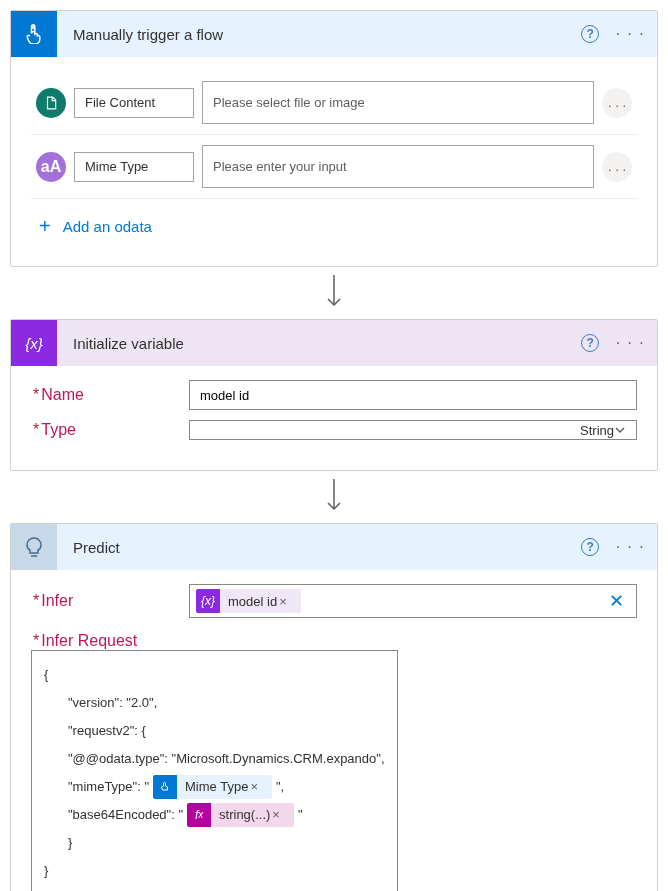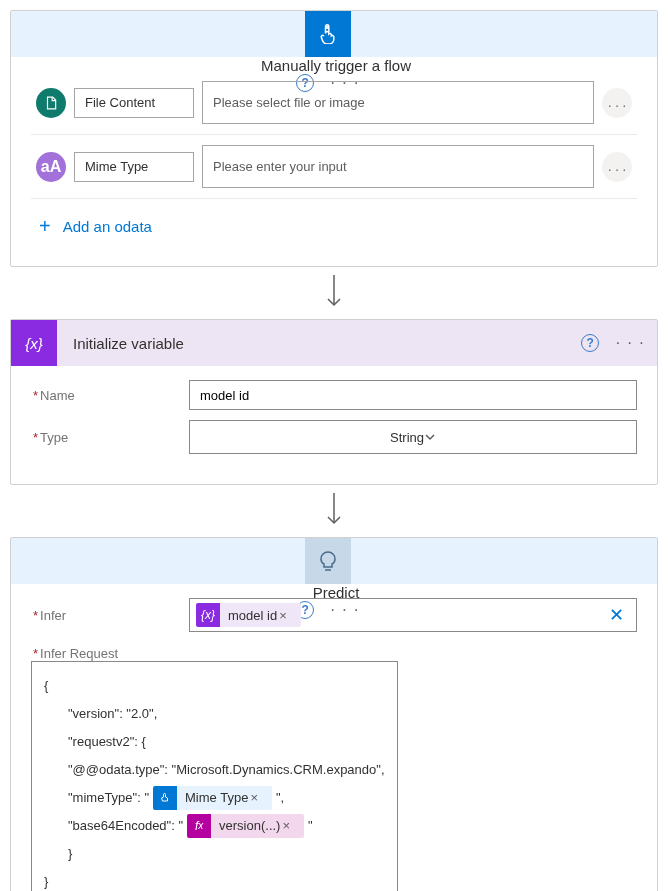--- a/index.html
+++ b/index.html
@@ -1,19 +1,19 @@
 <!DOCTYPE html>
 <html><head>
 <meta charset="utf-8">
 <style>
 * { box-sizing: border-box; margin: 0; padding: 0; }
 body { font-family: "Segoe UI", -apple-system, sans-serif; font-size: 13px; background: #fff; color: #323130; padding: 10px; }
 .card { border: 1px solid #d0d0d0; border-radius: 2px; background: #fff; margin-bottom: 0; }
 .card-header { display: flex; align-items: center; height: 46px; padding: 0 12px 0 0; cursor: pointer; }
-.h-blue { background: #e6f3ff; flex-direction: column; }
+.h-blue { background: #e6f3ff; }
 .h-purple { background: #eee5f4; }
 .icon-box { width: 46px; height: 46px; display: flex; align-items: center; justify-content: center; color: #fff; flex-shrink: 0; }
 .ib-blue { background: #0078d4; }
 .ib-purple { background: #8A2BE2; }
 .ib-softblue { background: #c7d9e8; }
 .h-title { flex: 1; padding-left: 16px; font-size: 15px; color: #323130; }
 .h-actions { display: flex; align-items: center; gap: 16px; }
 .help-icon { width: 18px; height: 18px; border: 1.5px solid #3a7bca; border-radius: 50%; display: flex; align-items: center; justify-content: center; color: #3a7bca; font-size: 12px; font-weight: 600; }
 .dots { color: #605e5c; font-size: 16px; letter-spacing: 1px; }
 .card-body { padding: 14px 20px 20px; }
@@ -22,24 +22,24 @@
 .ti-teal { background: #0f7b6c; color: #fff; }
 .ti-purple { background: #a271d9; color: #fff; }
 .lbl-box { width: 120px; height: 30px; border: 1px solid #a5a5a5; display: flex; align-items: center; padding: 0 10px; font-size: 13px; }
 .val-box { flex: 1; height: 43px; border: 1px solid #a5a5a5; display: flex; align-items: center; padding: 0 10px; font-size: 13px; color: #605e5c; }
 .row-dots { width: 30px; height: 30px; border-radius: 50%; background: #f3f2f1; display: flex; align-items: center; justify-content: center; color: #605e5c; flex-shrink: 0; margin-right: 5px; }
 .add-input { display: flex; align-items: center; gap: 12px; padding: 16px 8px 8px; color: #0078d4; font-size: 15px; cursor: pointer; }
 .plus { font-size: 20px; font-weight: 300; }
 .arrow { display: flex; justify-content: center; padding: 8px 0; }
 .arrow svg { stroke: #605e5c; }
 .form-row { display: flex; align-items: center; margin-bottom: 10px; }
-.form-label { width: 158px; font-size: 13px; color: #737373; padding-left: 2px; }
+.form-label { width: 158px; font-size: 16px; color: #be185d; padding-left: 2px; }
 .req::before { content: "*"; color: #a4262c; margin-right: 2px; }
 .form-input { flex: 1; height: 30px; border: 1px solid #8a8886; padding: 0 10px; font-size: 13px; font-family: inherit; outline: none; }
-.form-select { flex: 1; height: 34px; border: 1px solid #8a8886; padding: 0 10px; font-size: 13px; display: flex; align-items: center; justify-content: center; cursor: pointer; }
+.form-select { flex: 1; height: 20px; border: 1px solid #8a8886; padding: 0 10px; font-size: 13px; display: flex; align-items: center; justify-content: flex-end; cursor: pointer; }
 .chev { color: #605e5c; }
 .plh { color: #605e5c; }
 .model-field { flex: 1; height: 34px; border: 1px solid #8a8886; display: flex; align-items: center; padding: 0 6px; justify-content: space-between; }
 .token { display: inline-flex; align-items: center; height: 24px; border-radius: 2px; overflow: hidden; font-size: 13px; }
 .token-ico { width: 24px; height: 24px; display: flex; align-items: center; justify-content: center; color: #fff; font-size: 12px; }
 .token-txt { padding: 0 8px; height: 24px; display: flex; align-items: center; }
 .tk-purple .token-ico { background: #8A2BE2; } .tk-purple .token-txt { background: #efe6f7; color: #323130; }
 .tk-blue .token-ico { background: #0078d4; } .tk-blue .token-txt { background: #e6f3ff; color: #323130; }
 .tk-pink .token-ico { background: #b4009e; } .tk-pink .token-txt { background: #f2d7ed; color: #323130; }
 .tk-close { padding: 0 6px 0 2px; color: #605e5c; cursor: pointer; }
@@ -185,21 +185,21 @@
                 <span class="tk-close">×</span>
               </span>
           </span>
           <span class="quote">",</span>
         </div>
         <div class="indent1 inline-row">
           <span>"base64Encoded": "</span>
           <span class="token tk-pink">
             <span class="token-ico" style="font-style:italic">f<sub>x</sub></span>
             <span class="token-txt">
-                <span>version(...)</span>
+                <span>string(...)</span>
                 <span class="tk-close">×</span>
               </span>
           </span>
           <span class="quote">"</span>
         </div>
         <div class="indent1">}</div>
         <div>}</div>
       </div>
     </div>
   </div>

